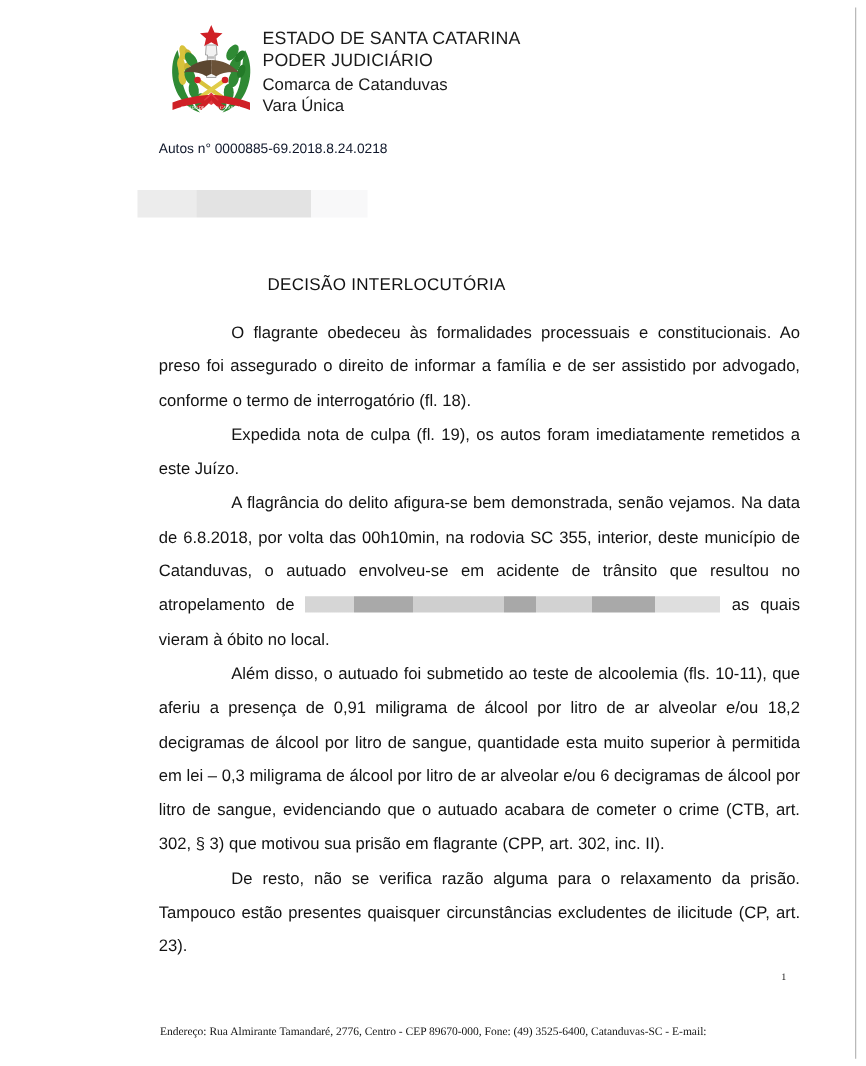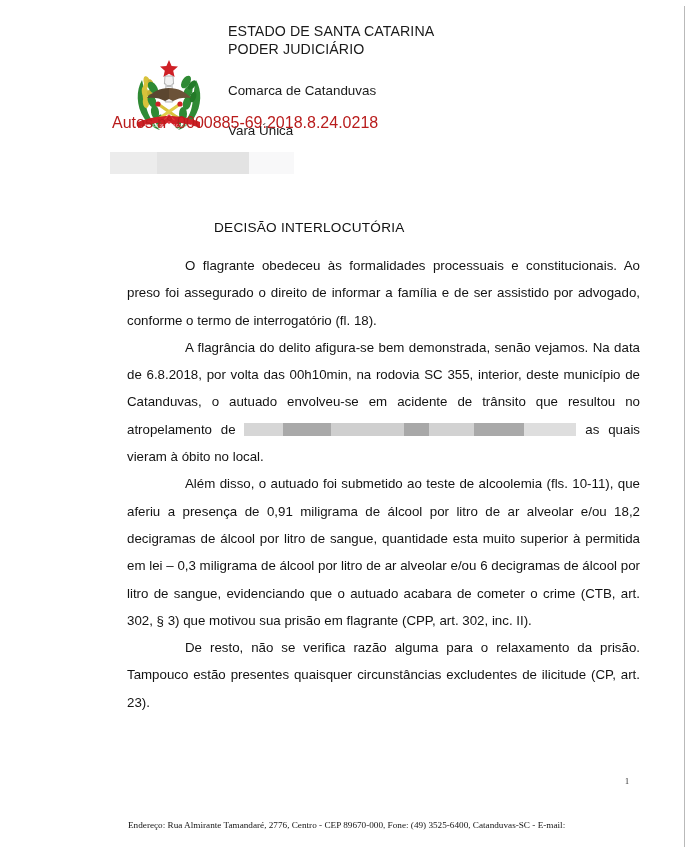--- a/index.html
+++ b/index.html
@@ -23,22 +23,21 @@
     width: 693px; height: 853px;
     background: #fff;
   }
 
   
   .header {
     position: absolute;
     left: 128px;
     top: 14px;
     display: flex;
-    align-items: flex-end;
-    gap: 18px;
+    align-items: flex-start;
   }
   .brasao {
     width: 82px;
     height: 86px;
     flex: 0 0 82px;
     position: relative;
   }
   .brasao svg { display:block; width:82px; height:86px; }
 
   .header-text {
@@ -48,31 +47,30 @@
   .header-text .l1,
   .header-text .l2 {
     font-size: 14.2px;
     letter-spacing: .1px;
     color: #1a1a1a;
   }
   .header-text .l3,
   .header-text .l4 {
     font-size: 13.4px;
     color: #1a1a1a;
-    margin-top: 23px;
   }
 
   
   .autos {
     position: absolute;
-    left: 112px;
+    left: 127px;
     top: 112px;
-    font-size: 16px;
+    font-size: 11px;
     line-height: 1.42;
-    color: #b91c1c;
+    color: #0f172a;
   }
 
   .redaction-row {
     position: absolute;
     left: 110px;
     top: 152px;
     width: 300px;
     height: 22px;
   }
   .redaction-row .blk {
@@ -260,20 +258,21 @@
     <span class="blk rb3"></span>
   </div>
 
   <div class="title">DECISÃO INTERLOCUTÓRIA</div>
 
   <div class="body">
 
 
     <p>O flagrante obedeceu às formalidades processuais e constitucionais. Ao preso foi assegurado o direito de informar a família e de ser assistido por advogado, conforme o termo de interrogatório (fl. 18).</p>
 
+    <p>Expedida nota de culpa (fl. 19), os autos foram imediatamente remetidos a este Juízo.</p>
 
     <p><span>A flagrância do delito afigura-se bem demonstrada, senão vejamos. Na data de 6.8.2018, por volta das 00h10min, na rodovia SC 355, interior, deste município de Catanduvas, o autuado envolveu-se em acidente de trânsito que resultou no atropelamento de</span> <span class="inline-red" style="width:280px"></span><span class="inline-red2"></span> <span>as quais vieram à óbito no local.</span></p>
 
     <p>Além disso, o autuado foi submetido ao teste de alcoolemia (fls. 10-11), que aferiu a presença de 0,91 miligrama de álcool por litro de ar alveolar e/ou 18,2 decigramas de álcool por litro de sangue, quantidade esta muito superior à permitida em lei – 0,3 miligrama de álcool por litro de ar alveolar e/ou 6 decigramas de álcool por litro de sangue, evidenciando que o autuado acabara de cometer o crime (CTB, art. 302, § 3) que motivou sua prisão em flagrante (CPP, art. 302, inc. II).</p>
 
     <p>De resto, não se verifica razão alguma para o relaxamento da prisão. Tampouco estão presentes quaisquer circunstâncias excludentes de ilicitude (CP, art. 23).</p>
   </div>
 
   <div class="pagenum">1</div>
 

